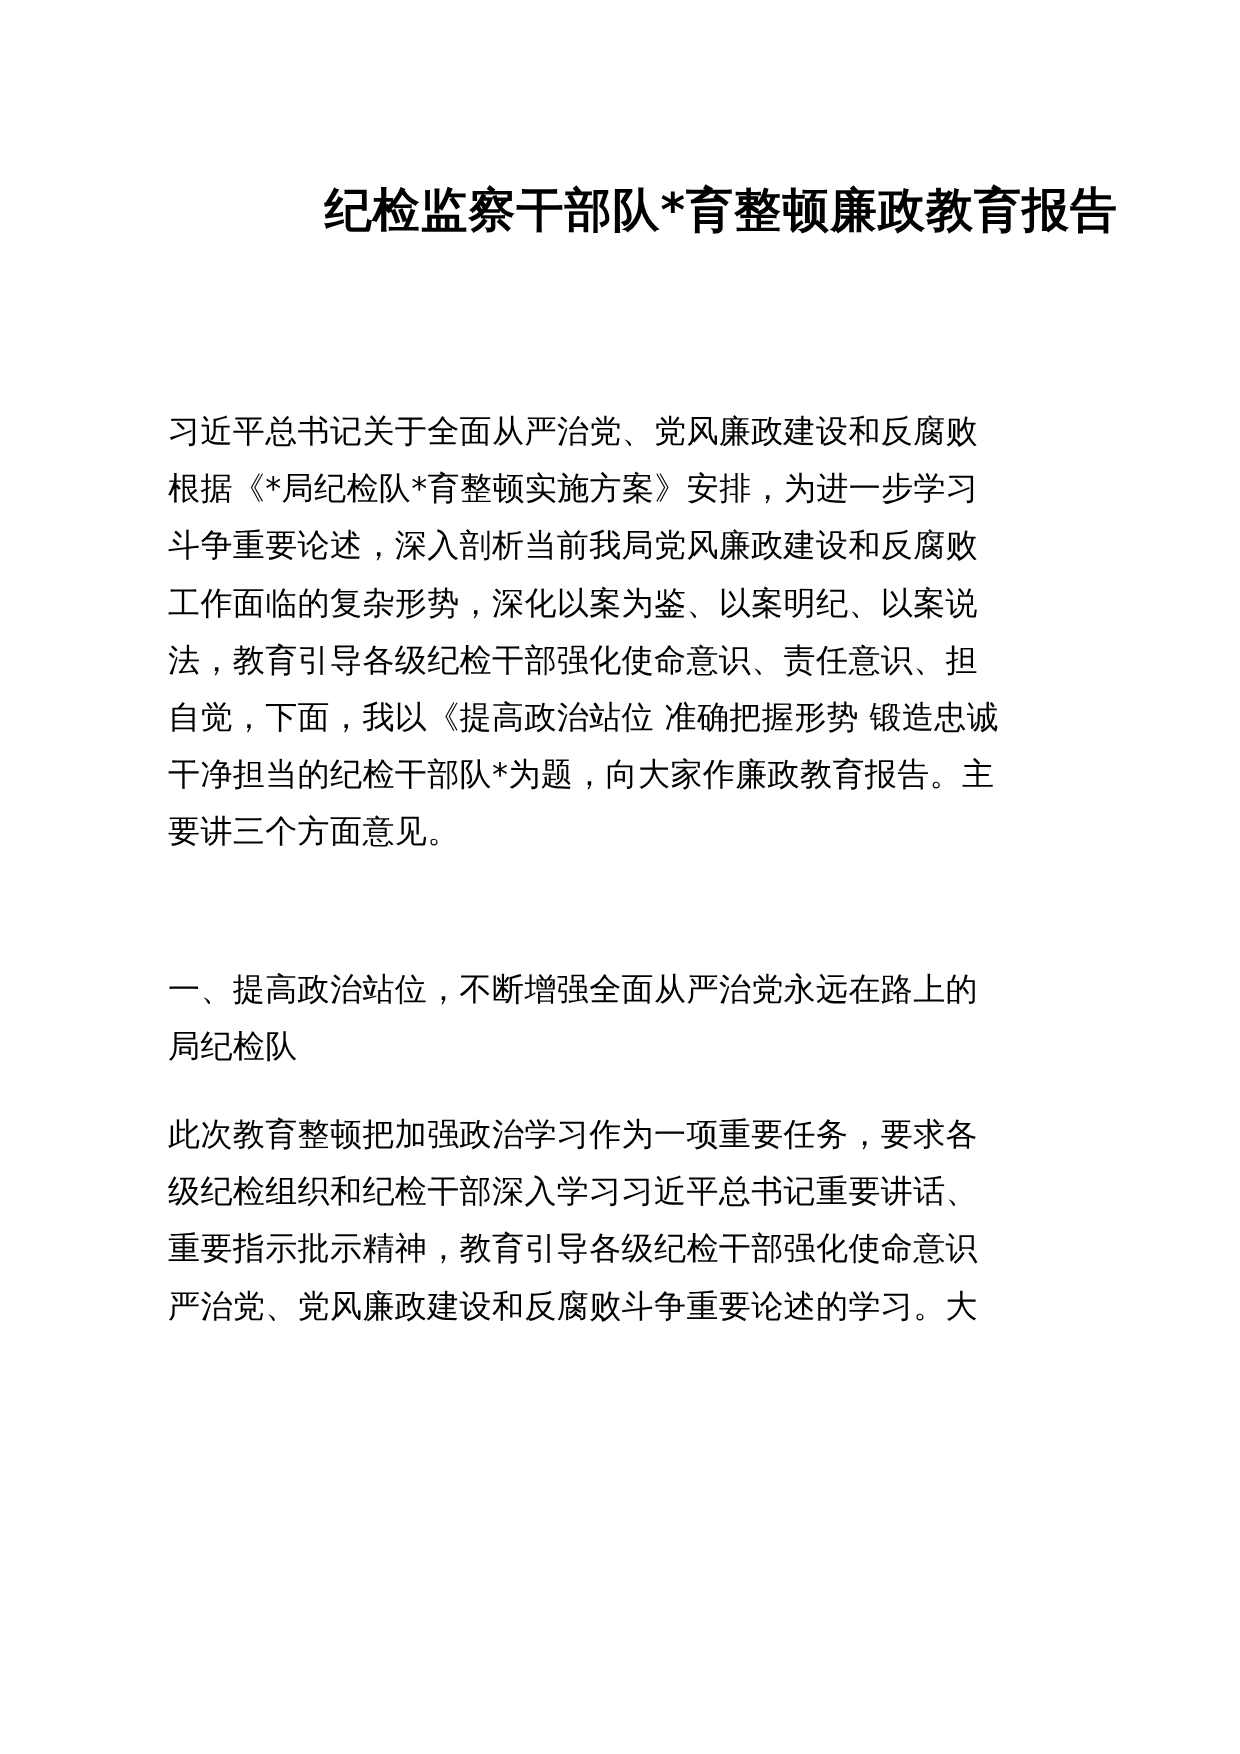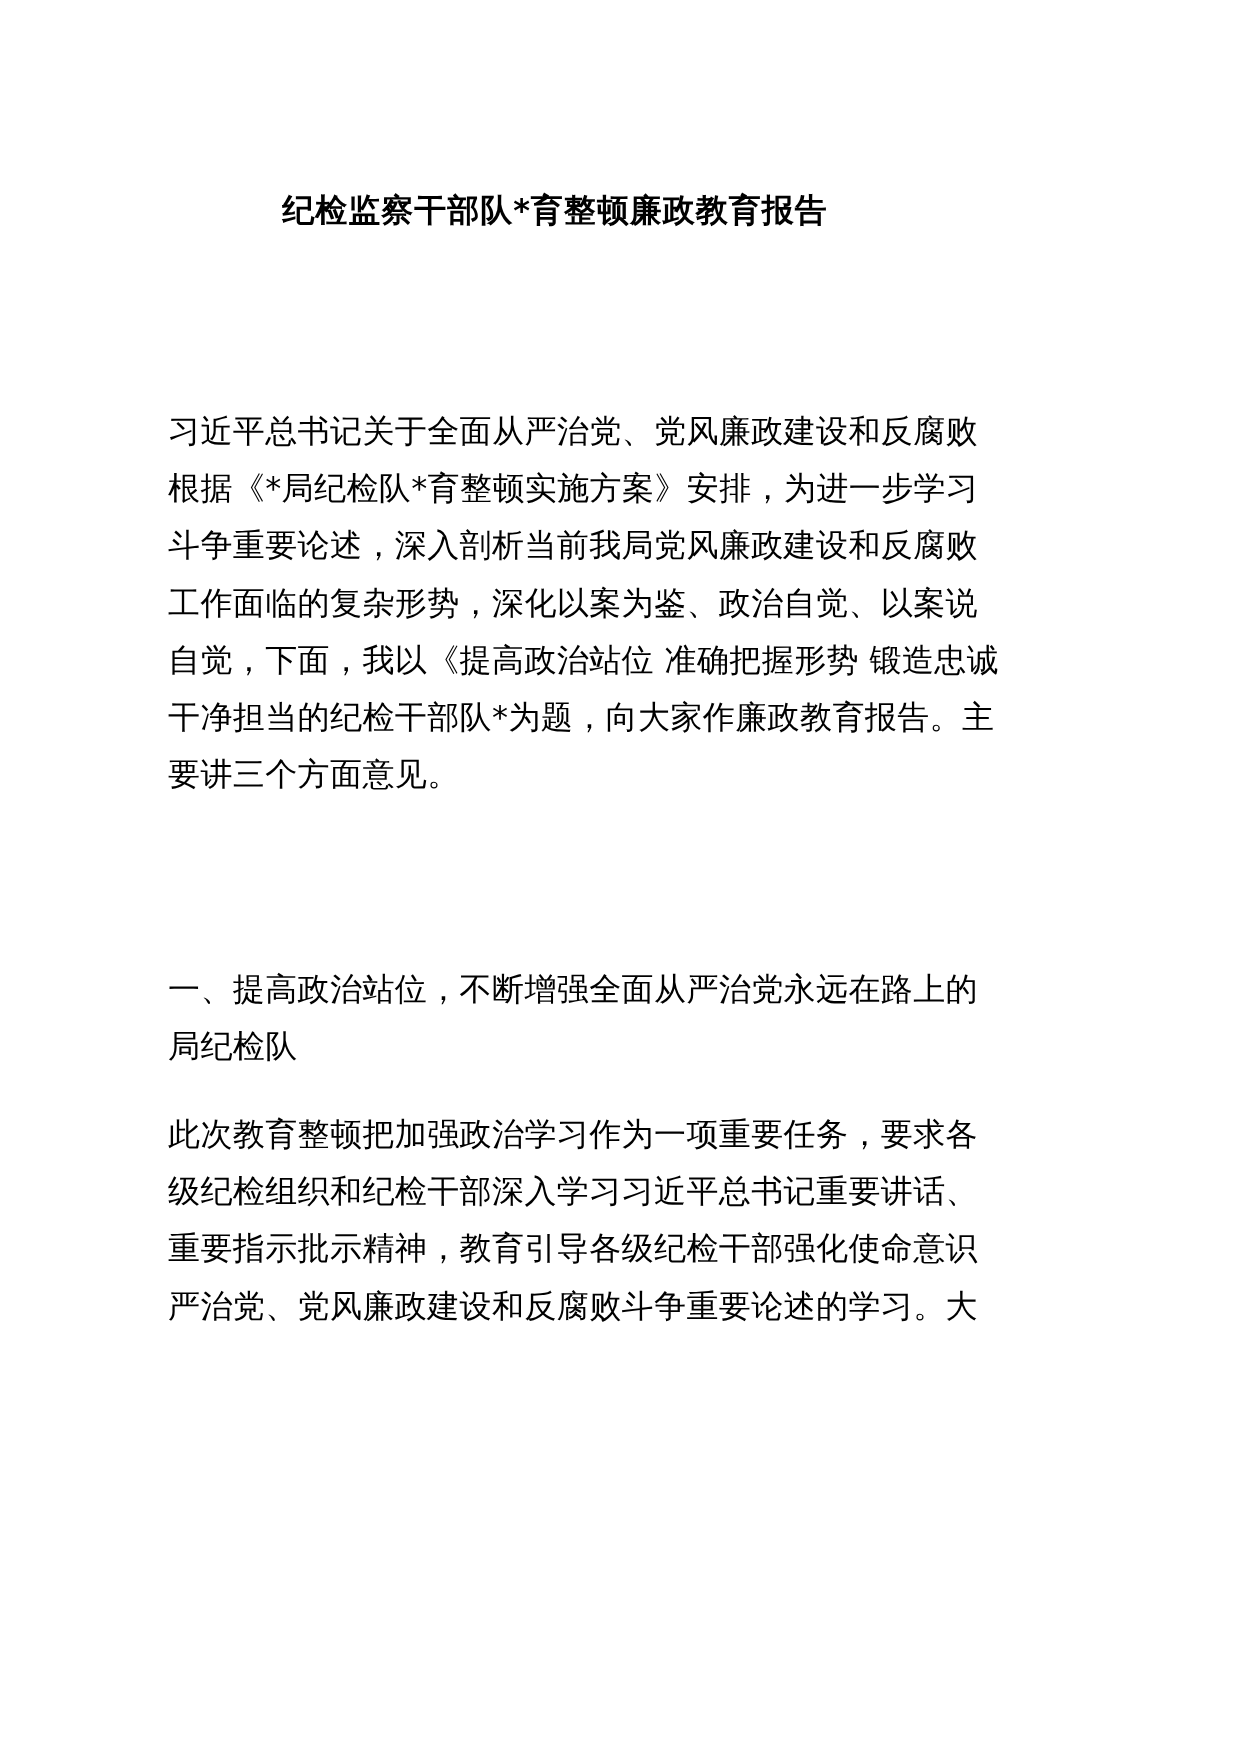--- a/index.html
+++ b/index.html
@@ -11,24 +11,24 @@
       width: 1240px;
       height: 1754px;
       position: relative;
       overflow: hidden;
       font-family: "DejaVu Sans", "Liberation Sans", sans-serif;
       color: #000000;
     }
     .title {
       position: absolute;
       top: 180px;
-      left: 0;
+      left: 8px;
       width: 1110px;
-      text-align: center;
-      font-size: 32px;
+      text-align: right;
+      font-size: 47px;
       font-weight: bold;
       letter-spacing: 1px;
       line-height: 60px;
       white-space: nowrap;
     }
     .block {
       position: absolute;
       left: 168px;
       width: 780px;
     }
@@ -52,21 +52,22 @@
 <body>
 
 <div>
 
   <div class="title">纪检监察干部队*育整顿廉政教育报告</div>
 
   <div class="block" id="para1">
     <div class="line justify">习近平总书记关于全面从严治党、党风廉政建设和反腐败</div>
     <div class="line justify">根据《*局纪检队*育整顿实施方案》安排，为进一步学习</div>
     <div class="line justify">斗争重要论述，深入剖析当前我局党风廉政建设和反腐败</div>
-    <div class="line justify">工作面临的复杂形势，深化以案为鉴、政治自觉、以案说</div>
+    <div class="line justify">工作面临的复杂形势，深化以案为鉴、以案明纪、以案说</div>
+    <div class="line justify">法，教育引导各级纪检干部强化使命意识、责任意识、担</div>
     <div class="line justify">自觉，下面，我以《提高政治站位 准确把握形势 锻造忠诚</div>
     <div class="line justify">干净担当的纪检干部队*为题，向大家作廉政教育报告。主</div>
     <div class="line">要讲三个方面意见。</div>
   </div>
 
   <div class="block" id="heading1">
     <div class="line justify">一、提高政治站位，不断增强全面从严治党永远在路上的</div>
     <div class="line">局纪检队</div>
   </div>
 

